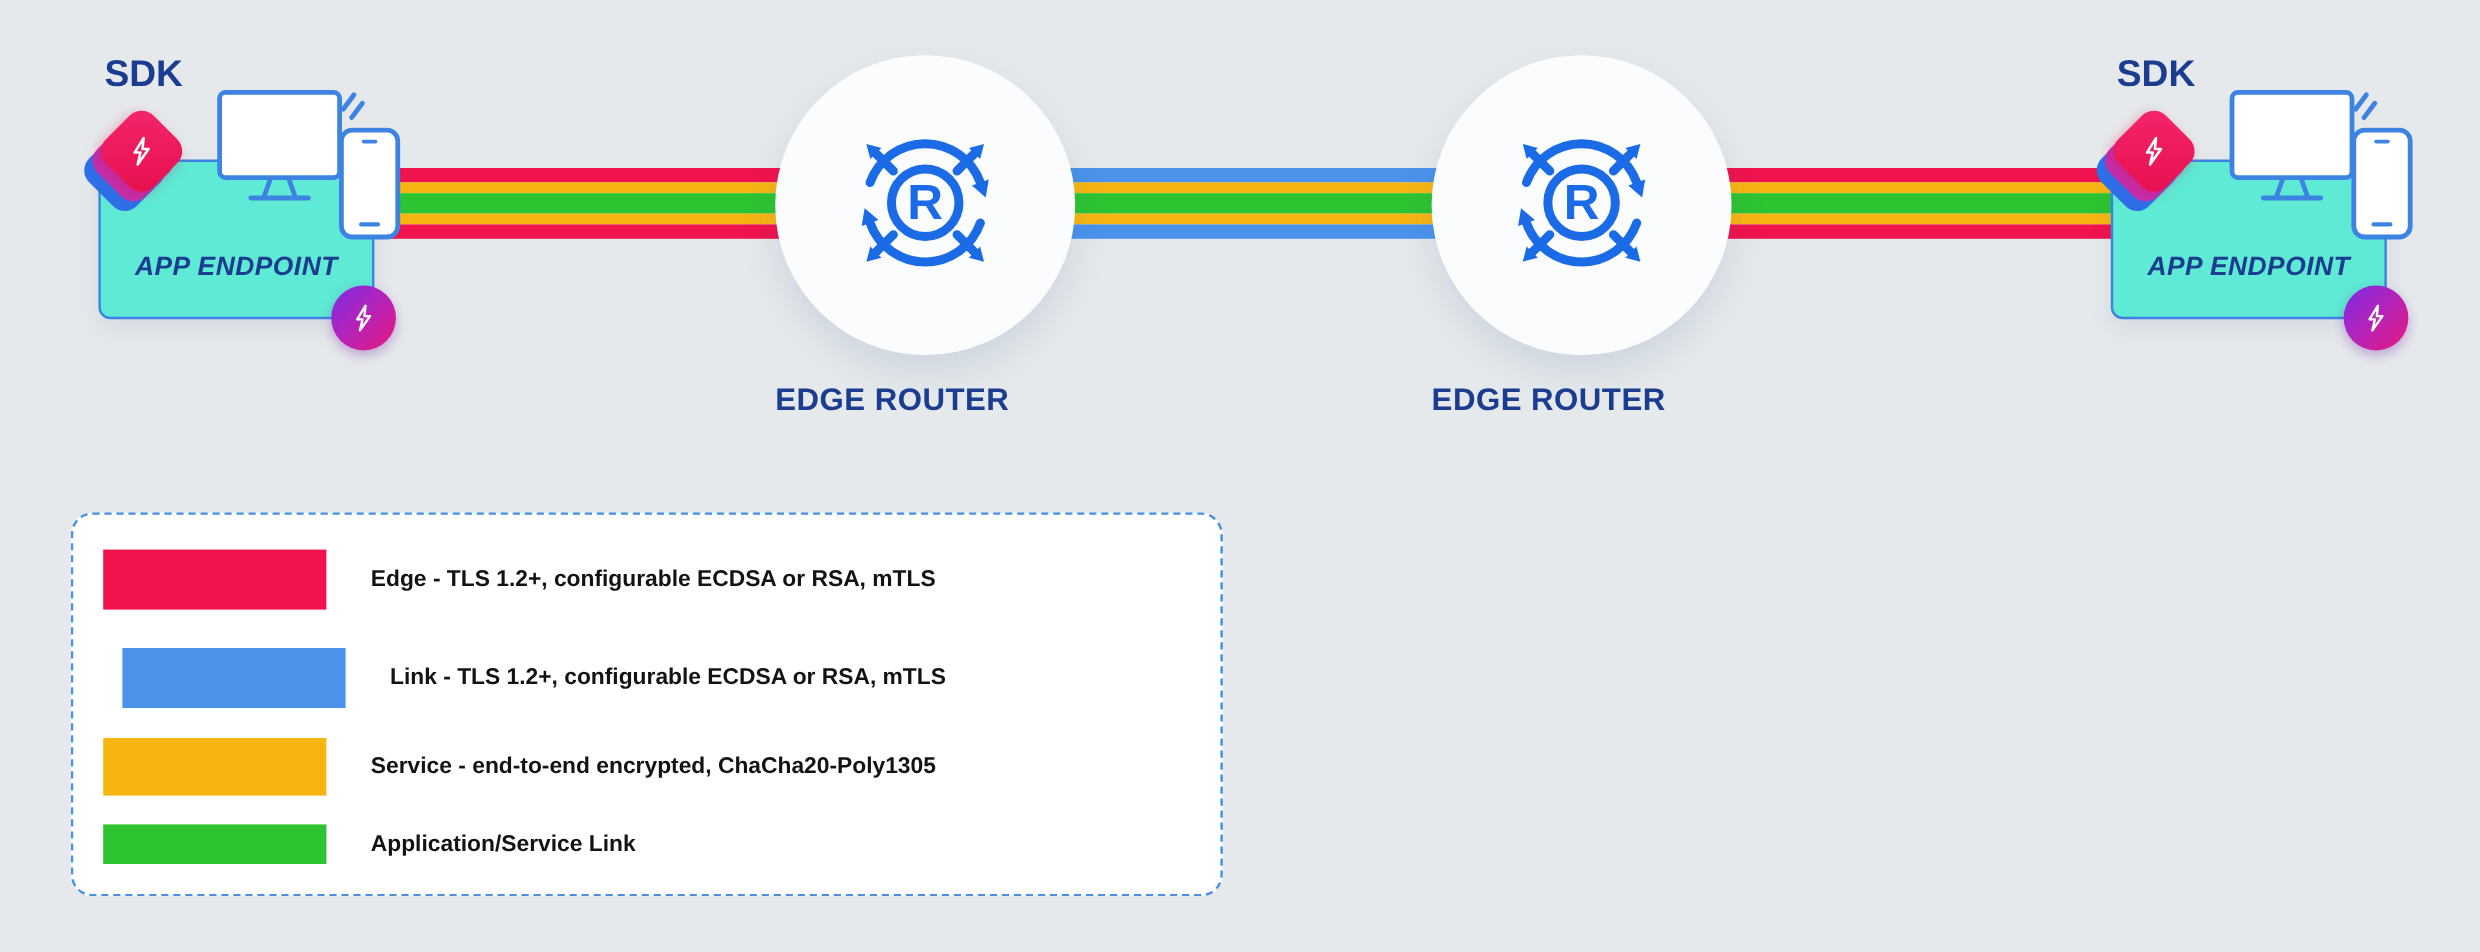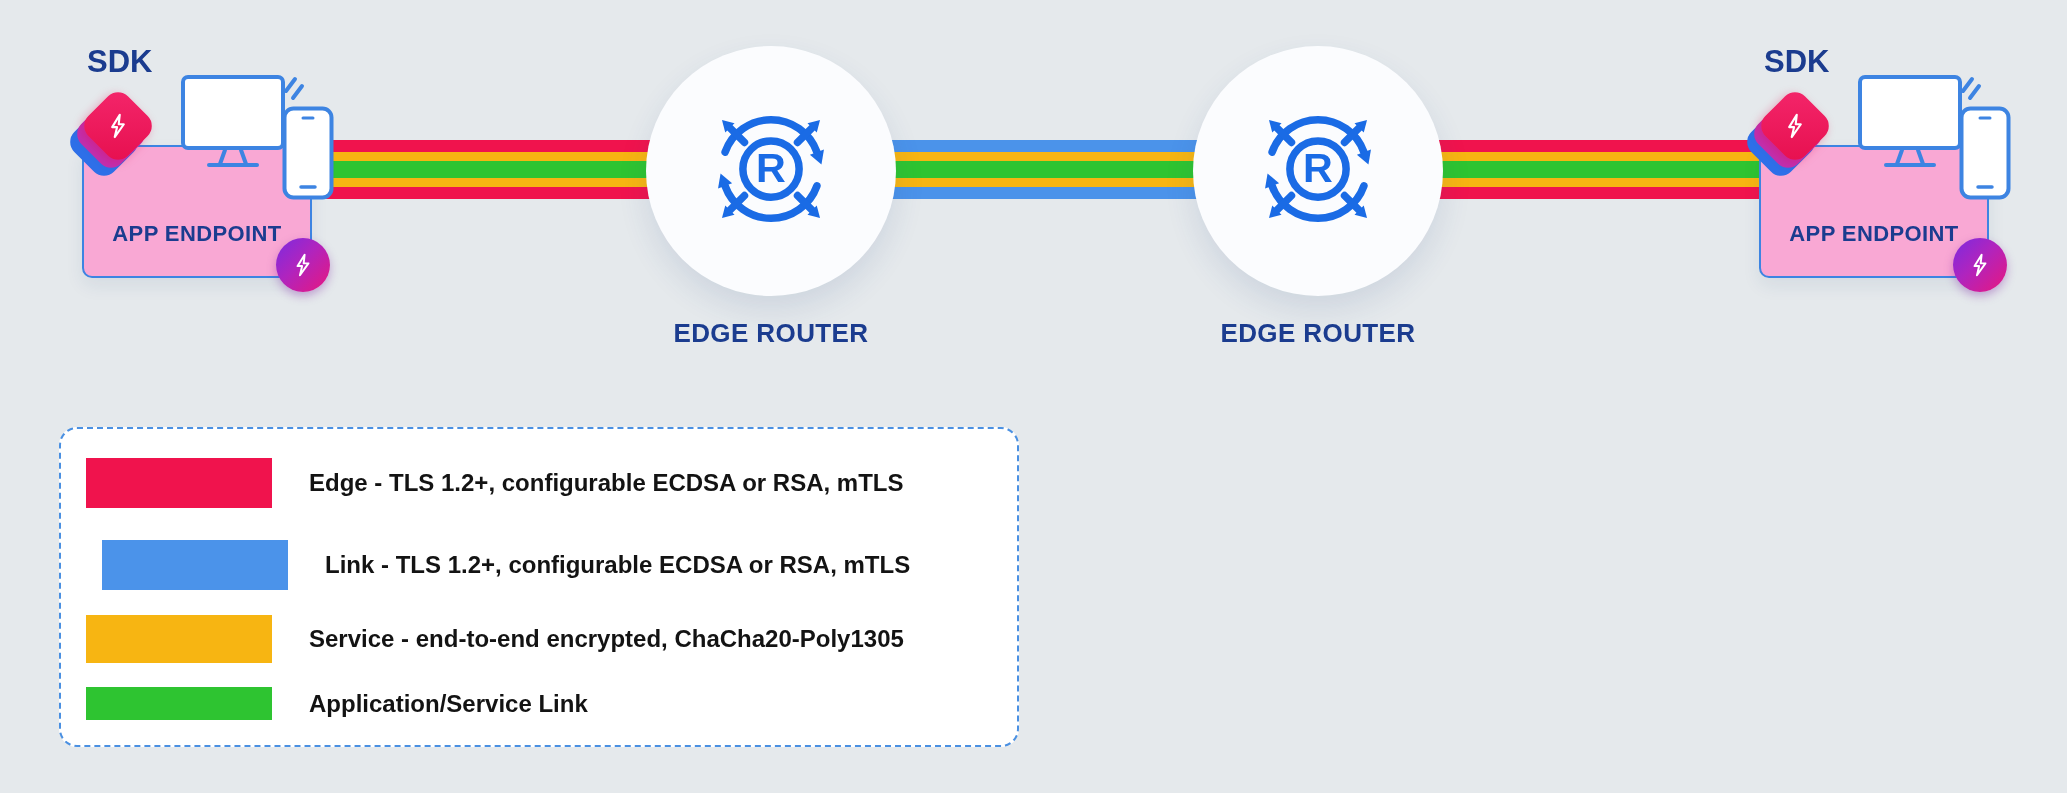--- a/index.html
+++ b/index.html
@@ -25,33 +25,34 @@
   #s-g {left:315px;top:161px;width:1455px;height:17px;}
   
   .router-circle{
     position:absolute;width:250px;height:250px;border-radius:50%;
     background:#FBFCFE;box-shadow:0 14px 30px rgba(40,70,130,.12);
     display:flex;align-items:center;justify-content:center;z-index:2;
   }
   #router-left{left:646px;top:46px;}
   #router-right{left:1193px;top:46px;}
   .router-label{
-    position:absolute;width:250px;text-align:center;top:318px;
+    position:absolute;width:250px;top:318px;
     font-size:26px;font-weight:600;color:var(--navy);letter-spacing:.4px;z-index:2;
   }
   #router-label-left{left:646px;}
   #router-label-right{left:1193px;}
   
   .endpoint-group{position:absolute;top:0;width:360px;height:320px;z-index:3;}
   #ep-left{left:0;}
   #ep-right{left:1677px;}
   .endpoint-box{
-    position:absolute;left:82px;top:145px;width:226px;height:129px;
-    border:2px solid var(--box-border);border-radius:10px;background:#f9a8d4;
+    position:absolute;left:82px;top:133px;width:226px;height:129px;
+    border:2px solid var(--box-border);border-radius:10px;background:#5eead4;
     box-shadow:0 8px 18px rgba(30,60,120,.08);
+    font-style:italic;
   }
   .endpoint-label{
     position:absolute;left:0;bottom:29px;width:100%;text-align:center;
     font-size:22px;font-weight:600;color:var(--navy);letter-spacing:.4px;
   }
   .sdk-label{
     position:absolute;left:87px;top:44px;font-size:31px;font-weight:600;color:var(--navy);
   }
   .sdk-stack{position:absolute;left:76px;top:92px;width:86px;height:86px;}
   .diamond{
@@ -79,21 +80,21 @@
   .lrow{position:absolute;left:25px;display:flex;align-items:center;}
   #lr1{top:29px;}
   #lr2{top:111px;padding-left:16px;}
   #lr3{top:186px;}
   #lr4{top:258px;}
   .lsw{width:186px;}
   #lr1 .lsw,#lr2 .lsw{height:50px;}
   #lr3 .lsw{height:48px;}
   #lr4 .lsw{height:33px;}
   .llabel{
-    margin-left:37px;font-size:24px;font-weight:600;color:#131313;white-space:nowrap;
+    margin-left:37px;font-size:19px;font-weight:600;color:#131313;white-space:nowrap;
   }
 </style>
 </head>
 <body>
 
 <div class="canvas">
 
   <div class="st" id="s-top-l" style="background: rgb(240, 19, 77);"></div>
   <div class="st" id="s-top-m" style="background: rgb(75, 147, 234);"></div>
   <div class="st" id="s-top-r" style="background: rgb(240, 19, 77);"></div>

